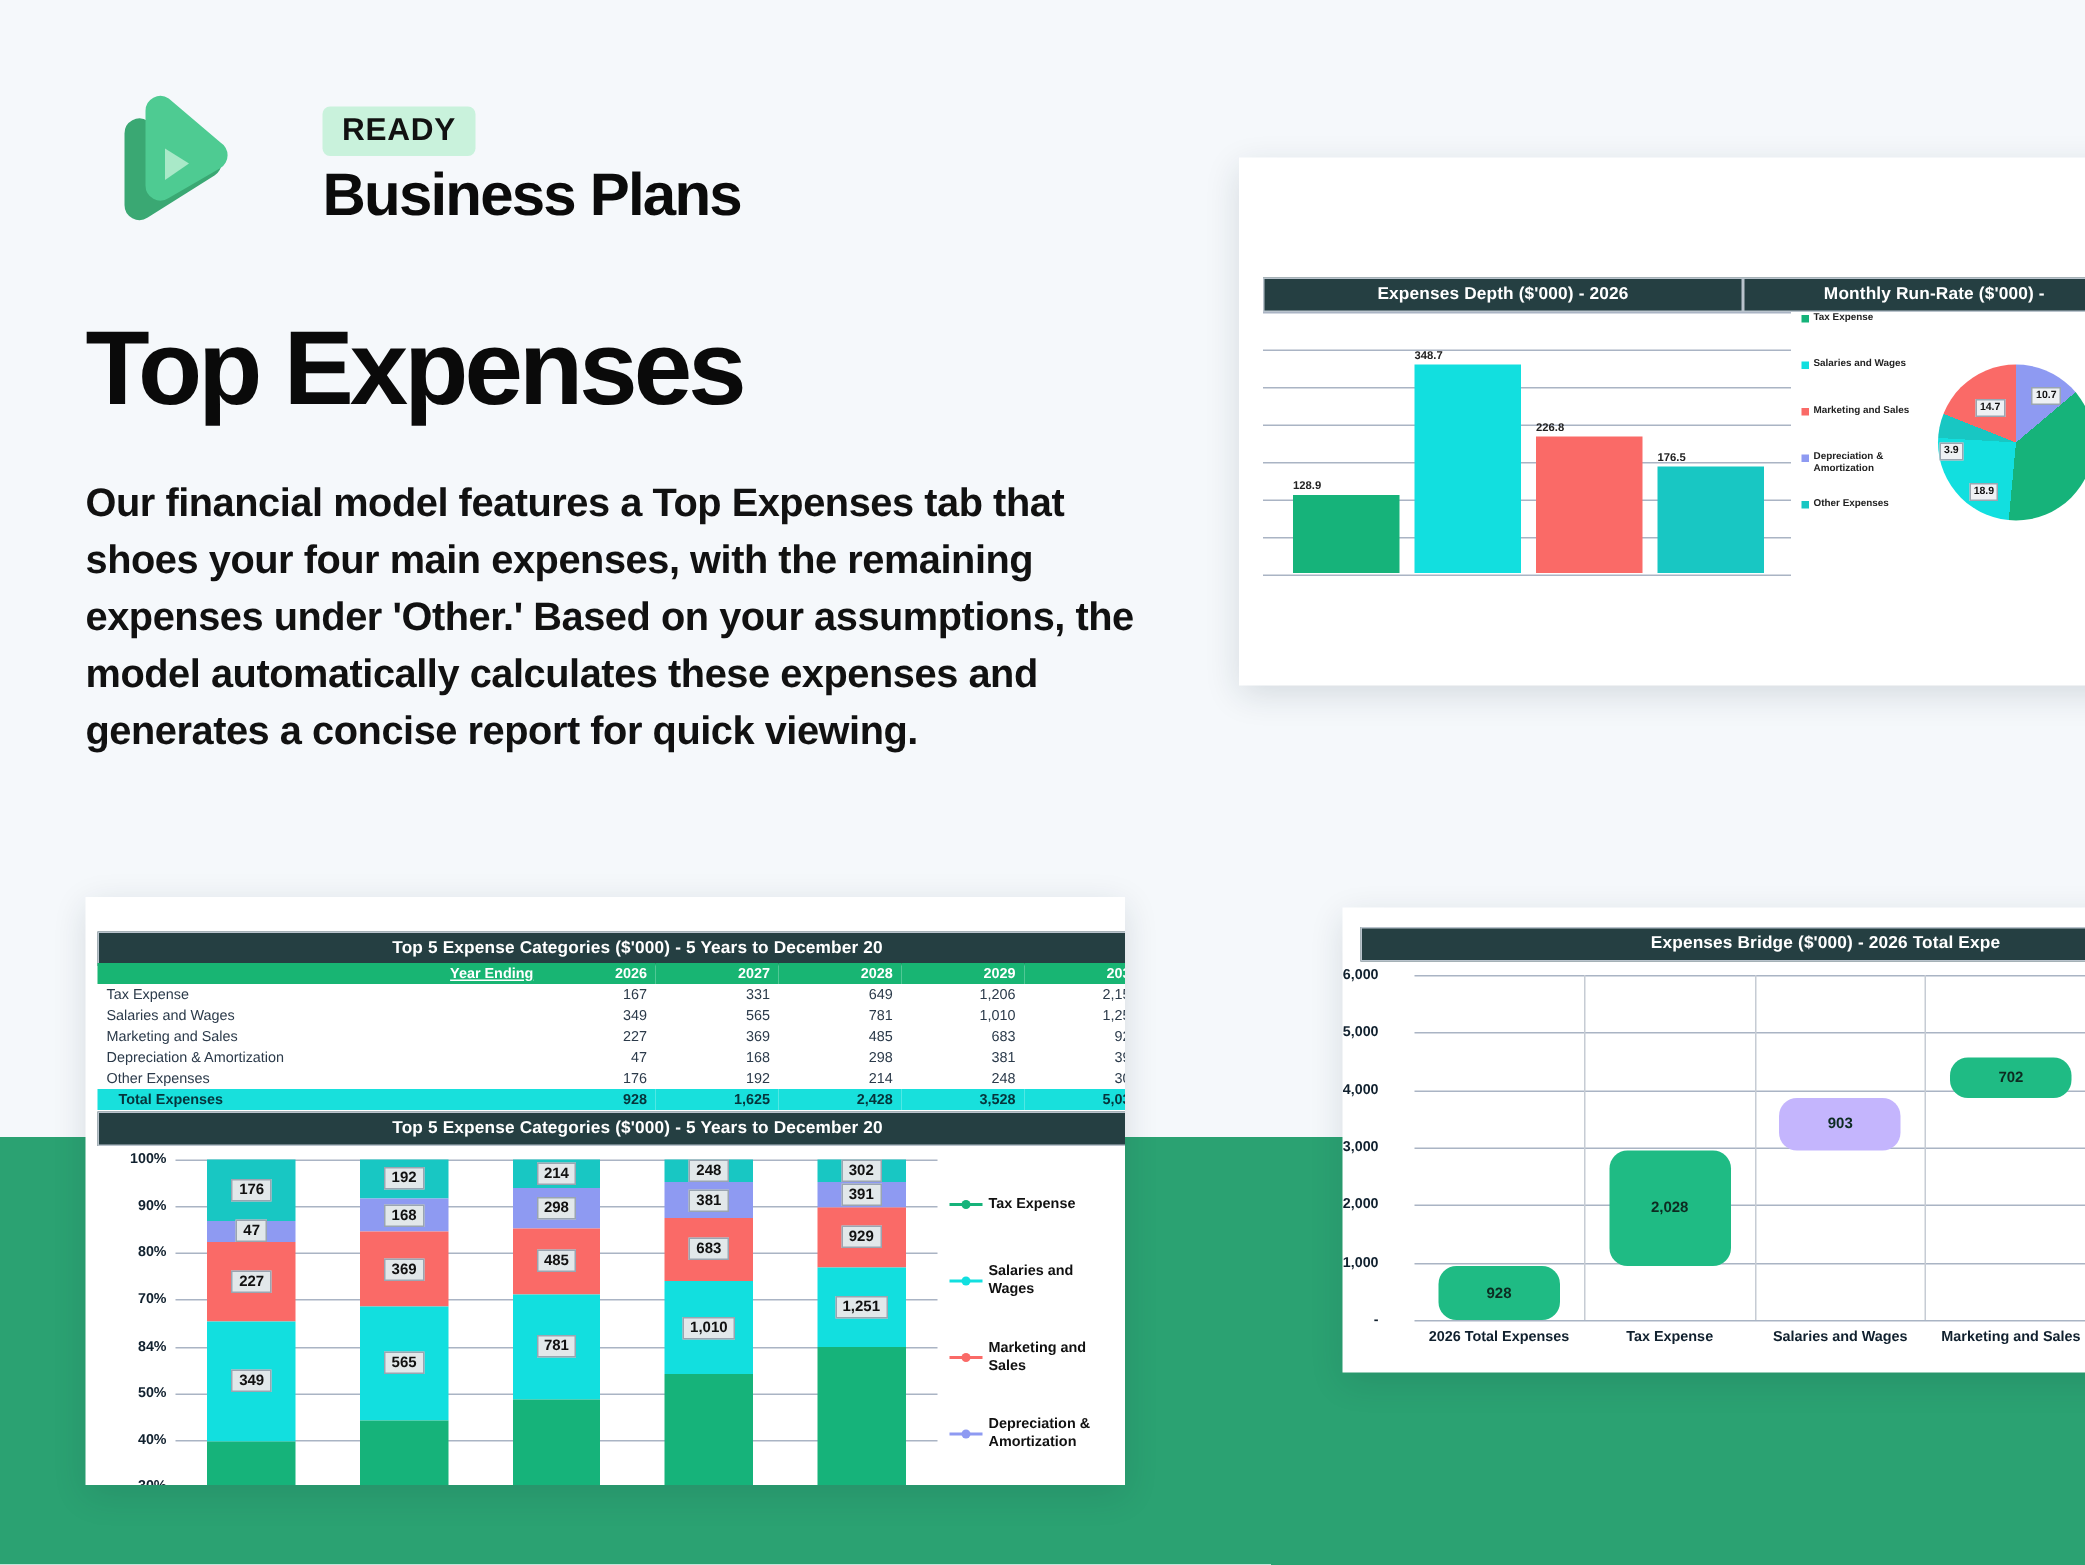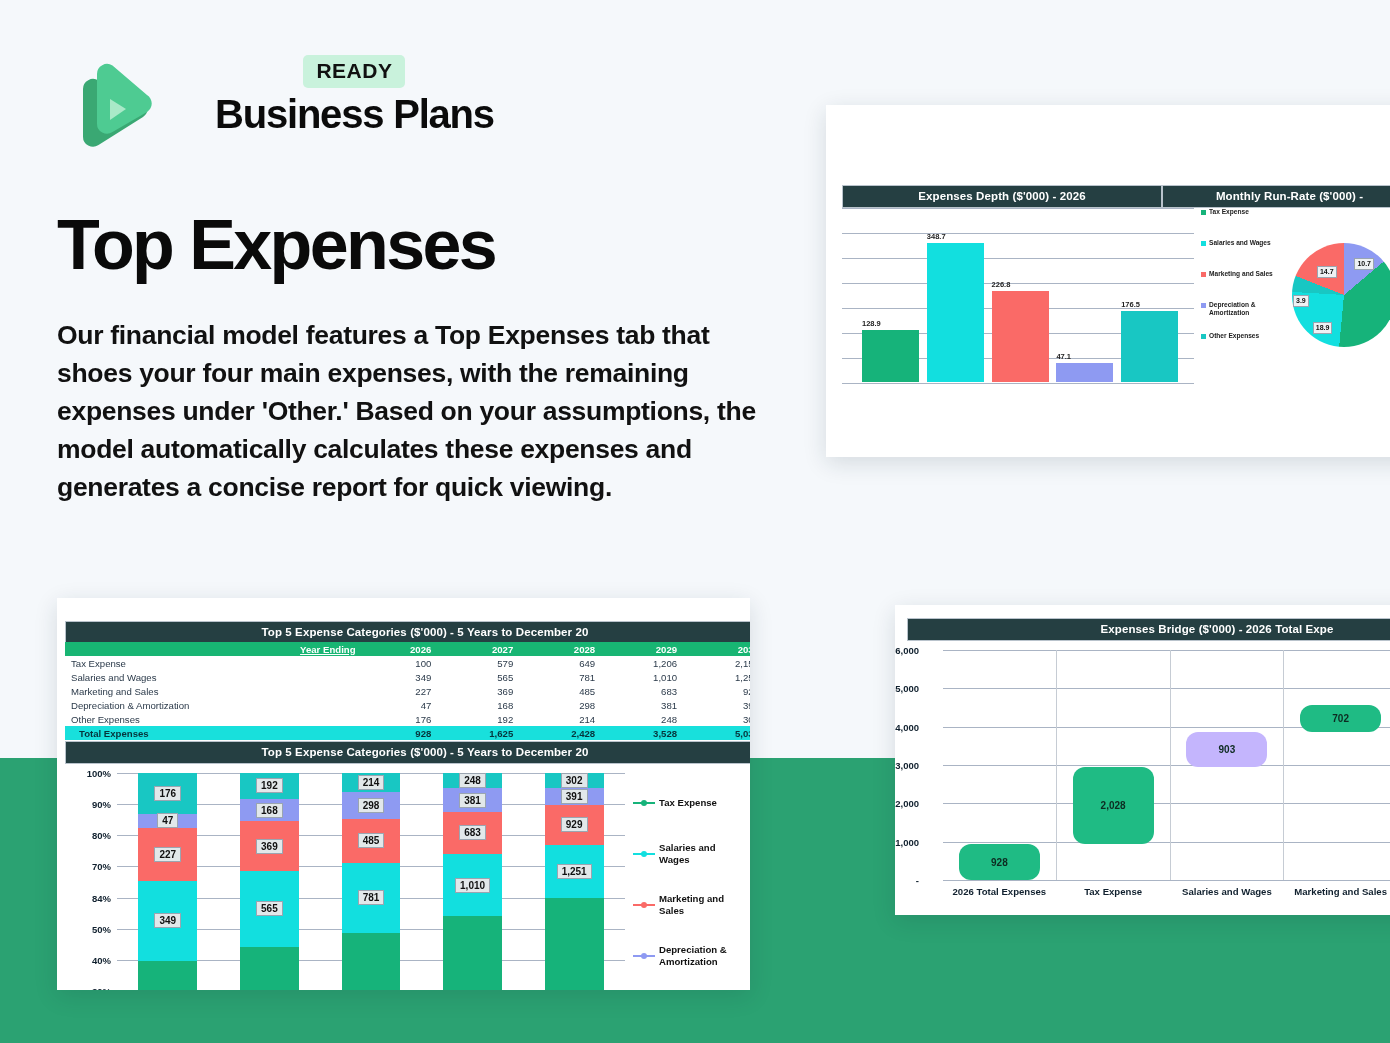--- a/index.html
+++ b/index.html
@@ -12,21 +12,21 @@
   }
   
   #green-band {
     position: absolute;
     left: 0; top: 758px; width: 1390px; height: 285px;
     background: #2ba272;
   }
   
   #logo-block { position: absolute; left: 57px; top: 55px; width: 430px; height: 110px; }
   #logo-mark { position: absolute; left: 0; top: 2px; width: 95px; height: 105px; }
-  #brand-text { position: absolute; left: 158px; top: 0px; text-align: center; }
+  #brand-text { position: absolute; left: 158px; top: 16px; }
   #ready-badge {
     display: inline-block;
     background: #c9f2dc;
     color: #111;
     font-size: 21px;
     font-weight: 700;
     letter-spacing: 0.5px;
     padding: 4px 13px 5px 13px;
     border-radius: 5px;
   }
@@ -173,24 +173,20 @@
         </div>
         <div class="c1-bar-wrap">
           <div class="c1-val">348.7</div>
           <div class="c1-bar" style="height: 139.48px; background: rgb(18, 223, 223);"></div>
         </div>
         <div class="c1-bar-wrap">
           <div class="c1-val">226.8</div>
           <div class="c1-bar" style="height: 90.72px; background: rgb(250, 106, 103);"></div>
         </div>
         <div class="c1-bar-wrap">
-          <div class="c1-val">47.1</div>
-          <div class="c1-bar" style="height: 18.84px; background: rgb(142, 154, 242);"></div>
-        </div>
-        <div class="c1-bar-wrap">
           <div class="c1-val">176.5</div>
           <div class="c1-bar" style="height: 70.6px; background: rgb(24, 199, 195);"></div>
         </div>
       </div>
   </div>
   <div id="c1-legend">
       <div class="c1-leg-row">
         <span class="c1-leg-sw" style="background: rgb(22, 179, 122);"></span>
         <span class="c1-leg-tx">Tax Expense</span>
       </div>
@@ -229,22 +225,22 @@
             <th>2026</th>
             <th>2027</th>
             <th>2028</th>
             <th>2029</th>
             <th>2030</th>
           </tr>
         </thead>
       <tbody id="c2-body">
           <tr>
             <td>Tax Expense</td>
-            <td>100</td>
-            <td>579</td>
+            <td>167</td>
+            <td>331</td>
             <td>649</td>
             <td>1,206</td>
             <td>2,157</td>
           </tr>
           <tr>
             <td>Salaries and Wages</td>
             <td>349</td>
             <td>565</td>
             <td>781</td>
             <td>1,010</td>

